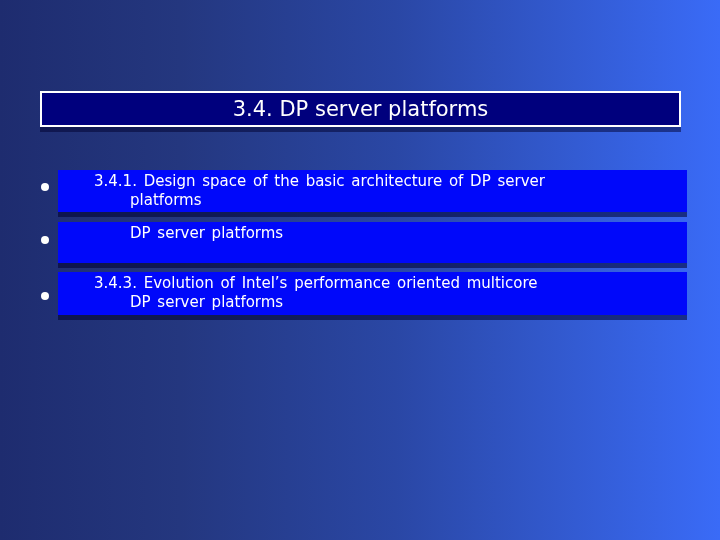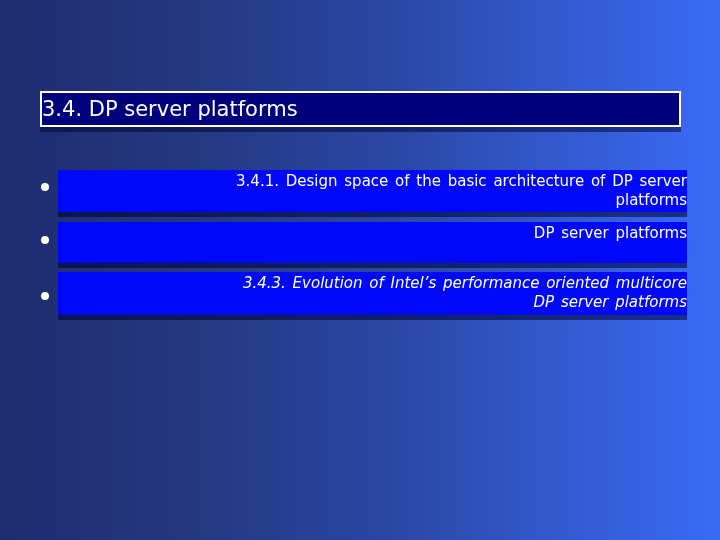--- a/index.html
+++ b/index.html
@@ -20,21 +20,21 @@
     position: absolute;
     left: 40px;
     top: 91px;
     width: 637px;
     height: 32px;
     background: #00007d;
     border: 2px solid #ffffff;
     box-shadow: 0 5px 0 rgba(0, 0, 45, 0.5);
     display: flex;
     align-items: center;
-    justify-content: flex-start;
+    justify-content: center;
   }
   .title-text {
     font-size: 21px;
     line-height: 32px;
     white-space: nowrap;
     color: #ffffff;
   }
   .item-box {
     position: absolute;
     left: 58px;
@@ -43,27 +43,26 @@
     box-shadow: 0 5px 0 rgba(0, 0, 45, 0.55);
     box-sizing: border-box;
     padding-top: 2px;
   }
   .item-box .line {
     font-size: 15px;
     line-height: 19px;
     white-space: nowrap;
     color: #ffffff;
     word-spacing: 2px;
-    text-align: right;
   }
   .item-box .line1 { padding-left: 36px; }
-  .item-box .line2 { padding-left: 100px; }
+  .item-box .line2 { padding-left: 72px; }
   #item-box-1 { top: 170px; height: 42px; }
   #item-box-2 { top: 222px; height: 41px; }
-  #item-box-3 { top: 272px; height: 43px; font-style: italic; }
+  #item-box-3 { top: 272px; height: 43px; }
   .bullet {
     position: absolute;
     left: 41px;
     width: 8px;
     height: 8px;
     border-radius: 50%;
     background: #ffffff;
   }
   #bullet-1 { top: 183px; }
   #bullet-2 { top: 236px; }

